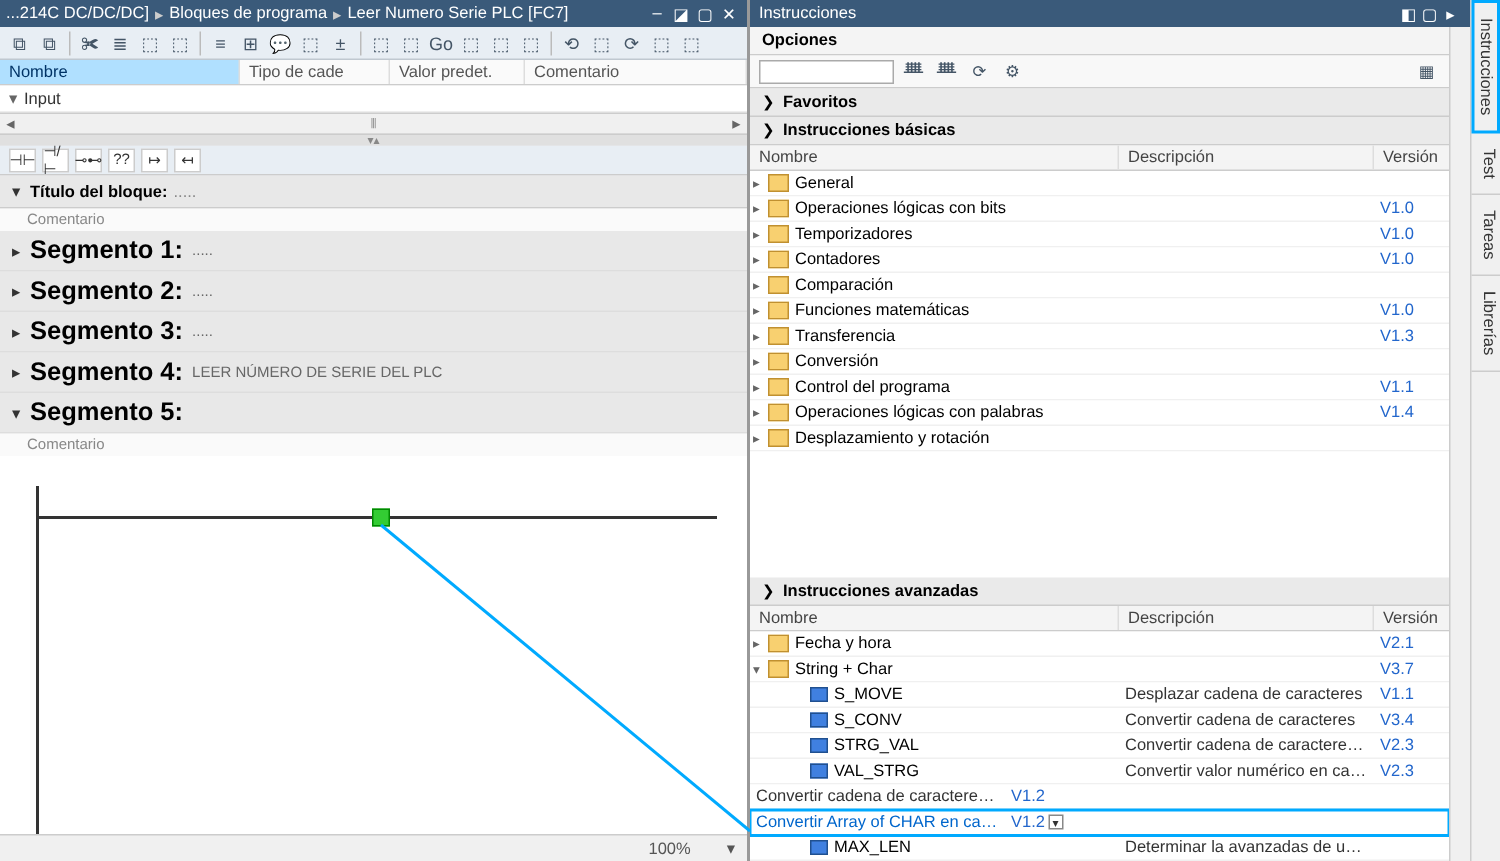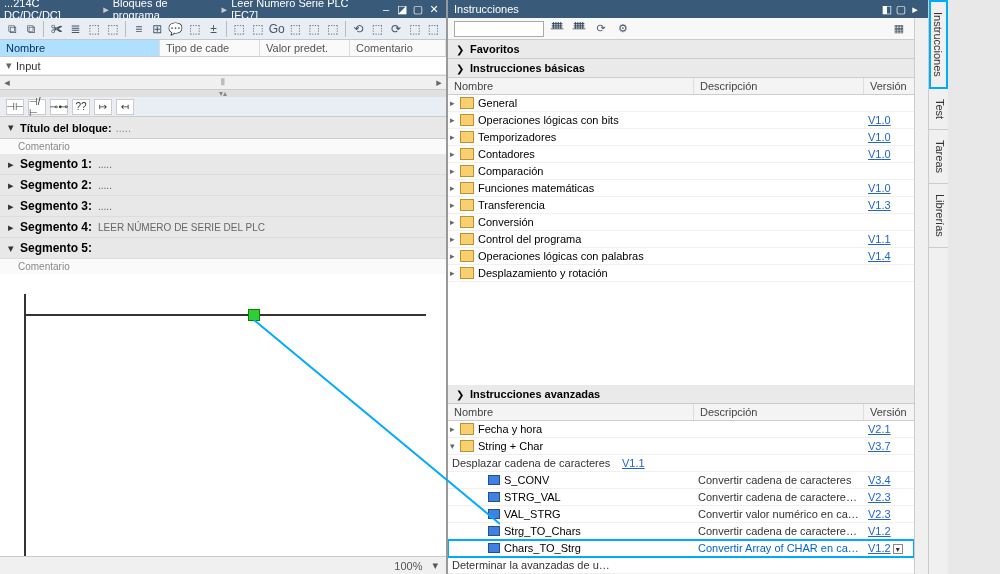--- a/index.html
+++ b/index.html
@@ -1,17 +1,17 @@
 <!DOCTYPE html>
 <html><head>
 <meta charset="utf-8">
 <style>
 * { box-sizing: border-box; margin: 0; padding: 0; font-family: "Segoe UI", Tahoma, sans-serif; font-size: 11px; }
 body { background: #e8e8e8; width: 1000px; height: 574px; overflow: hidden; display: flex; }
-.left-panel { width: 448px; height: 574px; display: flex; flex-direction: column; border-right: 2px solid #999; }
+.left-panel { width: 500px; height: 574px; display: flex; flex-direction: column; border-right: 2px solid #999; }
 .right-panel { width: 480px; height: 574px; display: flex; flex-direction: column; background: #fff; }
 .sidebar-tabs { width: 20px; height: 574px; background: #f0f0f0; display: flex; flex-direction: column; border-left: 1px solid #ccc; }
 .vtab { writing-mode: vertical-rl; text-orientation: mixed; padding: 10px 2px; font-size: 11px; color: #333; border-bottom: 1px solid #ccc; cursor: pointer; }
 .vtab.hl { border: 2px solid #00aaff; }
 .titlebar { background: #3a5a7a; color: #fff; height: 18px; display: flex; align-items: center; padding: 0 4px; font-size: 11px; }
 .titlebar .crumb { color: #fff; }
 .titlebar .sep { margin: 0 4px; color: #ccc; }
 .titlebar .spacer { flex: 1; }
 .titlebar .winbtn { width: 16px; text-align: center; cursor: pointer; color: #fff; }
 .toolbar { background: #e8eef4; border-bottom: 1px solid #c0c8d0; height: 22px; display: flex; align-items: center; gap: 2px; padding: 0 4px; }
@@ -30,46 +30,46 @@
 .scroll-strip .arrow { width: 14px; text-align: center; color: #666; cursor: pointer; }
 .lad-toolbar { background: #e8eef4; height: 20px; display: flex; align-items: center; gap: 4px; padding: 0 6px; border-bottom: 1px solid #ccc; }
 .lad-toolbar .el { width: 18px; height: 16px; display: inline-flex; align-items: center; justify-content: center; font-size: 10px; color: #333; cursor: pointer; border: 1px solid #ccc; background: #fff; }
 .block-heading { background: #e8e8e8; padding: 4px 8px; display: flex; align-items: center; border-bottom: 1px solid #ccc; }
 .block-heading .caret { width: 12px; color: #333; cursor: pointer; }
 .block-heading .label { font-weight: bold; }
 .block-heading .ellipsis { color: #888; margin-left: 4px; }
 .comment-line { color: #888; padding: 2px 18px; font-style: normal; background: #fafafa; font-size: 10px; }
 .segment { background: #e8e8e8; padding: 3px 8px; display: flex; align-items: center; border-bottom: 1px solid #ddd; }
 .segment .caret { width: 12px; color: #333; cursor: pointer; }
-.segment .label { font-weight: bold; font-size: 12px; }
+.segment .label { font-weight: bold; font-size: 17px; }
 .segment .desc { color: #666; margin-left: 6px; font-size: 10px; }
 .network-area { flex: 1; background: #fff; position: relative; }
 .rail { position: absolute; left: 24px; top: 20px; bottom: 0; width: 2px; background: #333; }
 .wire { position: absolute; left: 24px; top: 40px; right: 20px; height: 2px; background: #333; }
 .drop-node { position: absolute; left: 248px; top: 35px; width: 12px; height: 12px; background: #3c3; border: 1px solid #080; }
 svg.leader { position: absolute; left: 0; top: 0; pointer-events: none; }
-.footer-bar { height: 18px; background: #f0f0f0; border-top: 1px solid #ccc; display: flex; align-items: center; justify-content: flex-end; padding: 0 8px; font-size: 10px; color: #555; gap: 10px; }
+.footer-bar { height: 18px; background: #f0f0f0; border-top: 1px solid #ccc; display: flex; align-items: center; justify-content: flex-end; padding: 0 8px; font-size: 10px; color: #555; gap: 24px; }
 .panel-titlebar { background: #3a5a7a; color: #fff; height: 18px; display: flex; align-items: center; padding: 0 6px; }
 .panel-titlebar .spacer { flex: 1; }
 .panel-titlebar .pbtn { width: 14px; text-align: center; cursor: pointer; }
 .opt-header { background: #f4f4f4; padding: 3px 8px; font-weight: bold; border-bottom: 1px solid #ccc; }
 .opt-bar { background: #f8f8f8; height: 22px; display: flex; align-items: center; gap: 4px; padding: 0 6px; border-bottom: 1px solid #ccc; }
 .opt-bar input { width: 90px; height: 16px; border: 1px solid #aaa; padding: 0 2px; font-size: 10px; }
 .opt-bar .obtn { width: 18px; height: 18px; display: inline-flex; align-items: center; justify-content: center; color: #456; cursor: pointer; font-size: 11px; }
 .cat-header { background: #eaeaea; padding: 3px 8px; display: flex; align-items: center; border-bottom: 1px solid #ccc; cursor: pointer; }
 .cat-header .caret { width: 14px; font-size: 10px; }
 .cat-header .label { font-weight: bold; }
 .inst-header-row { display: flex; background: #f4f4f4; border-bottom: 1px solid #ccc; font-size: 10px; color: #444; }
 .inst-header-row .c1 { flex: 1; padding: 2px 6px; border-right: 1px solid #ddd; }
 .inst-header-row .c2 { width: 170px; padding: 2px 6px; border-right: 1px solid #ddd; }
 .inst-header-row .c3 { width: 50px; padding: 2px 6px; }
 .inst-row { display: flex; align-items: center; background: #fff; border-bottom: 1px solid #f0f0f0; font-size: 10px; height: 17px; }
 .inst-row .c1 { flex: 1; padding: 0 2px; display: flex; align-items: center; overflow: hidden; white-space: nowrap; }
 .inst-row .c2 { width: 170px; padding: 0 4px; overflow: hidden; white-space: nowrap; text-overflow: ellipsis; color: #333; }
-.inst-row .c3 { width: 50px; padding: 0 4px; color: #2266cc; text-decoration: underline; }
+.inst-row .c3 { width: 50px; padding: 0 4px; color: #2266cc; }
 .inst-row .caret { width: 10px; color: #666; font-size: 9px; }
 .inst-row .folder { width: 14px; height: 12px; margin-right: 4px; background: #f8d070; border: 1px solid #c09030; }
 .inst-row .block { width: 12px; height: 10px; margin-right: 4px; background: #4080e0; border: 1px solid #205090; }
 .inst-row .indent2 { width: 28px; }
 .inst-row.highlight { outline: 2px solid #00aaff; outline-offset: -1px; position: relative; z-index: 1; }
 .inst-row.highlight .c2 { color: #0066cc; }
 .inst-row .dd { display: inline-block; border: 1px solid #888; width: 10px; height: 10px; margin-left: 2px; font-size: 8px; line-height: 9px; text-align: center; color: #333; }
 .right-scroll { width: 14px; background: #f0f0f0; border-left: 1px solid #ccc; }
 .right-body { display: flex; flex: 1; overflow: hidden; }
 .right-main { flex: 1; display: flex; flex-direction: column; overflow: hidden; }
@@ -207,20 +207,21 @@
   <div class="panel-titlebar">
     <span>Instrucciones</span>
     <span class="spacer"></span>
     <span class="pbtn">◧</span>
     <span class="pbtn">▢</span>
     <span class="pbtn">▸</span>
   </div>
 
   <div class="right-body">
     <div class="right-main">
+      <div class="opt-header">Opciones</div>
       <div class="opt-bar">
         <input style="">
         <span class="obtn">ᚙ</span>
         <span class="obtn">ᚙ</span>
         <span class="obtn">⟳</span>
         <span class="obtn">⚙</span>
         <span style="flex:1"></span>
         <span class="obtn">▦</span>
       </div>
 
@@ -363,20 +364,26 @@
           <div class="inst-row">
             <div class="c1">
               <span class="caret">▾</span>
               <span class="folder"></span>
               <span>String + Char</span>
             </div>
             <div class="c2"></div>
             <div class="c3">V3.7</div>
           </div>
           <div class="inst-row">
+            <div class="c1">
+              <span class="indent2"></span>
+              <span class="caret"></span>
+              <span class="block"></span>
+              <span>S_MOVE</span>
+            </div>
             <div class="c2">Desplazar cadena de caracteres</div>
             <div class="c3">V1.1</div>
           </div>
           <div class="inst-row">
             <div class="c1">
               <span class="indent2"></span>
               <span class="caret"></span>
               <span class="block"></span>
               <span>S_CONV</span>
             </div>
@@ -397,40 +404,34 @@
             <div class="c1">
               <span class="indent2"></span>
               <span class="caret"></span>
               <span class="block"></span>
               <span>VAL_STRG</span>
             </div>
             <div class="c2">Convertir valor numérico en cad...</div>
             <div class="c3">V2.3</div>
           </div>
           <div class="inst-row">
+            <div class="c2">Convertir cadena de caracteres e..</div>
+            <div class="c3">V1.2</div>
+          </div>
+          <div class="inst-row highlight">
+            <div class="c2">Convertir Array of CHAR en cade...</div>
+            <div class="c3">V1.2<span class="dd">▾</span></div>
+          </div>
+          <div class="inst-row">
             <div class="c1">
               <span class="indent2"></span>
               <span class="caret"></span>
               <span class="block"></span>
-              <span>Strg_TO_Chars</span>
-            </div>
-            <div class="c2">Convertir cadena de caracteres e..</div>
-            <div class="c3">V1.2</div>
-          </div>
-          <div class="inst-row highlight">
-            <div class="c1">
-              <span class="indent2"></span>
-              <span class="caret"></span>
-              <span class="block"></span>
-              <span>Chars_TO_Strg</span>
-            </div>
-            <div class="c2">Convertir Array of CHAR en cade...</div>
-            <div class="c3">V1.2<span class="dd">▾</span></div>
-          </div>
-          <div class="inst-row">
+              <span>MAX_LEN</span>
+            </div>
             <div class="c2">Determinar la avanzadas de una ca..</div>
             <div class="c3"></div>
           </div>
         </div>
     </div>
     <div class="right-scroll"></div>
   </div>
 </div>
 
 <div class="sidebar-tabs">

